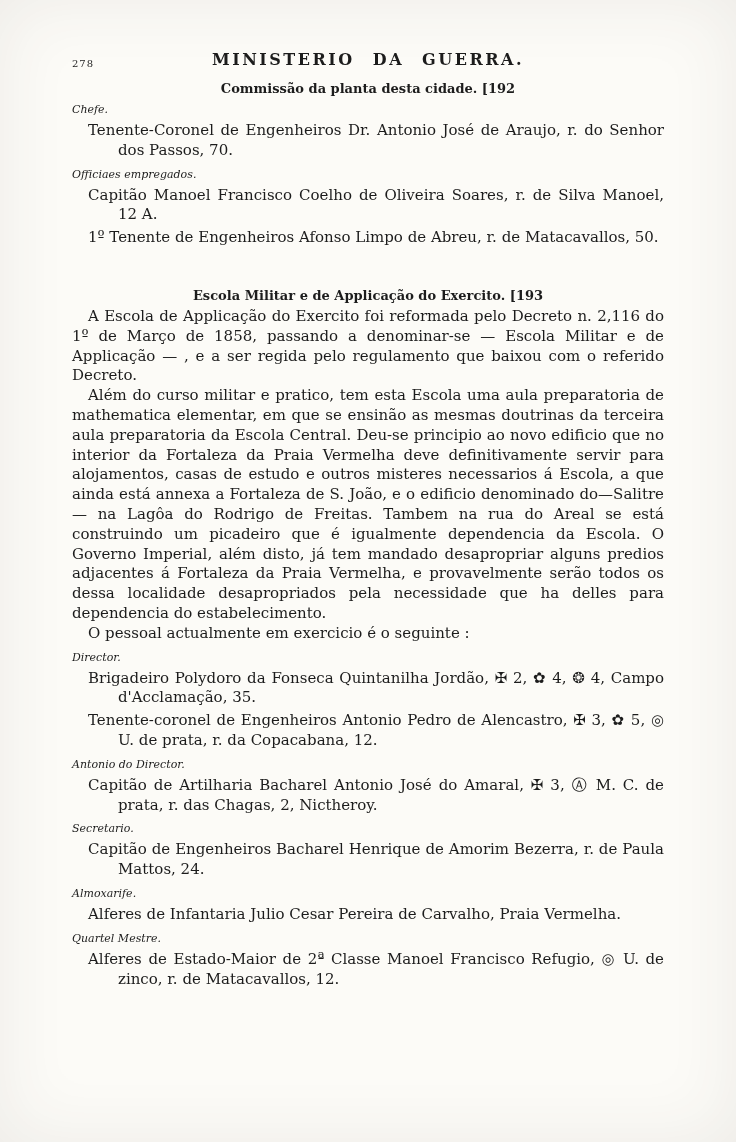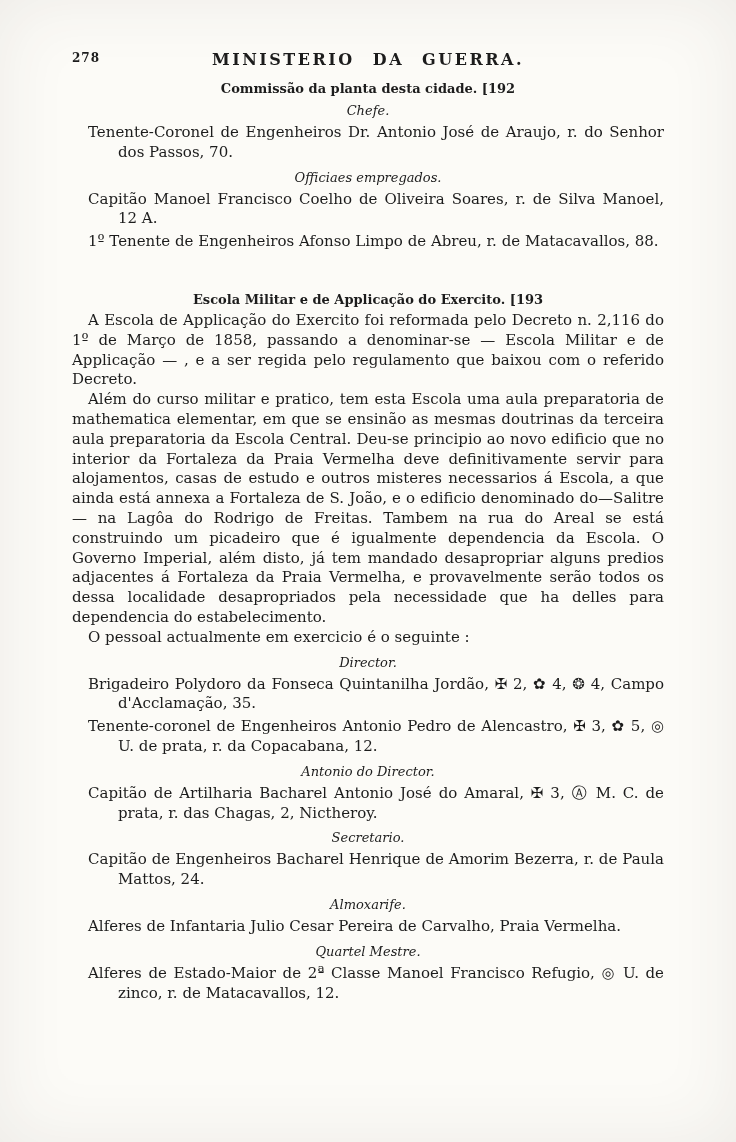--- a/index.html
+++ b/index.html
@@ -24,39 +24,39 @@
     text-align: center;
     font-weight: bold;
     font-size: 16px;
     letter-spacing: 2.5px;
     word-spacing: 10px;
     margin-bottom: 12px;
   }
   .page-number {
     position: absolute;
     left: 0;
-    top: 1px;
-    font-size: 12px;
-    font-weight: bold;
+    top: 8px;
+    font-size: 10px;
+    font-weight: normal;
     letter-spacing: 1px;
     word-spacing: normal;
   }
   .sec-title {
     text-align: center;
     font-weight: bold;
     font-size: 13px;
     margin: 0 0 4px 0;
   }
   .sec-title.second {
     margin-top: 40px;
   }
   .subhead {
-    text-align: center;
+    text-align: left;
     font-style: italic;
-    font-size: 13px;
+    font-size: 11px;
     margin: 7px 0 5px 0;
   }
   .entry {
     font-size: 15px;
     line-height: 1.32;
     margin: 0 0 3px 16px;
     padding-left: 30px;
     text-indent: -30px;
     text-align: justify;
   }
@@ -79,21 +79,21 @@
   </div>
 
   <div class="section">
     <div class="sec-title">Commissão da planta desta cidade. [192</div>
 
     <div class="subhead">Chefe.</div>
     <p class="entry">Tenente-Coronel de Engenheiros Dr. Antonio José de Araujo, r. do Senhor dos Passos, 70.</p>
 
     <div class="subhead">Officiaes empregados.</div>
     <p class="entry">Capitão Manoel Francisco Coelho de Oliveira Soares, r. de Silva Manoel, 12 A.</p>
-    <p class="entry">1º Tenente de Engenheiros Afonso Limpo de Abreu, r. de Matacavallos, 88.</p>
+    <p class="entry">1º Tenente de Engenheiros Afonso Limpo de Abreu, r. de Matacavallos, 50.</p>
   </div>
 
   <div class="section">
     <div class="sec-title second">Escola Militar e de Applicação do Exercito. [193</div>
 
     <p class="para">A Escola de Applicação do Exercito foi reformada pelo Decreto n. 2,116 do 1º de Março de 1858, passando a denominar-se — Escola Militar e de Applicação — , e a ser regida pelo regulamento que baixou com o referido Decreto.</p>
     <p class="para">Além do curso militar e pratico, tem esta Escola uma aula preparatoria de mathematica elementar, em que se ensinão as mesmas doutrinas da terceira aula preparatoria da Escola Central. Deu-se principio ao novo edificio que no interior da Fortaleza da Praia Vermelha deve definitivamente servir para alojamentos, casas de estudo e outros misteres necessarios á Escola, a que ainda está annexa a Fortaleza de S. João, e o edificio denominado do—Salitre— na Lagôa do Rodrigo de Freitas. Tambem na rua do Areal se está construindo um picadeiro que é igualmente dependencia da Escola. O Governo Imperial, além disto, já tem mandado desapropriar alguns predios adjacentes á Fortaleza da Praia Vermelha, e provavelmente serão todos os dessa localidade desapropriados pela necessidade que ha delles para dependencia do estabelecimento.</p>
     <p class="para">O pessoal actualmente em exercicio é o seguinte :</p>
 
     <div class="subhead">Director.</div>

